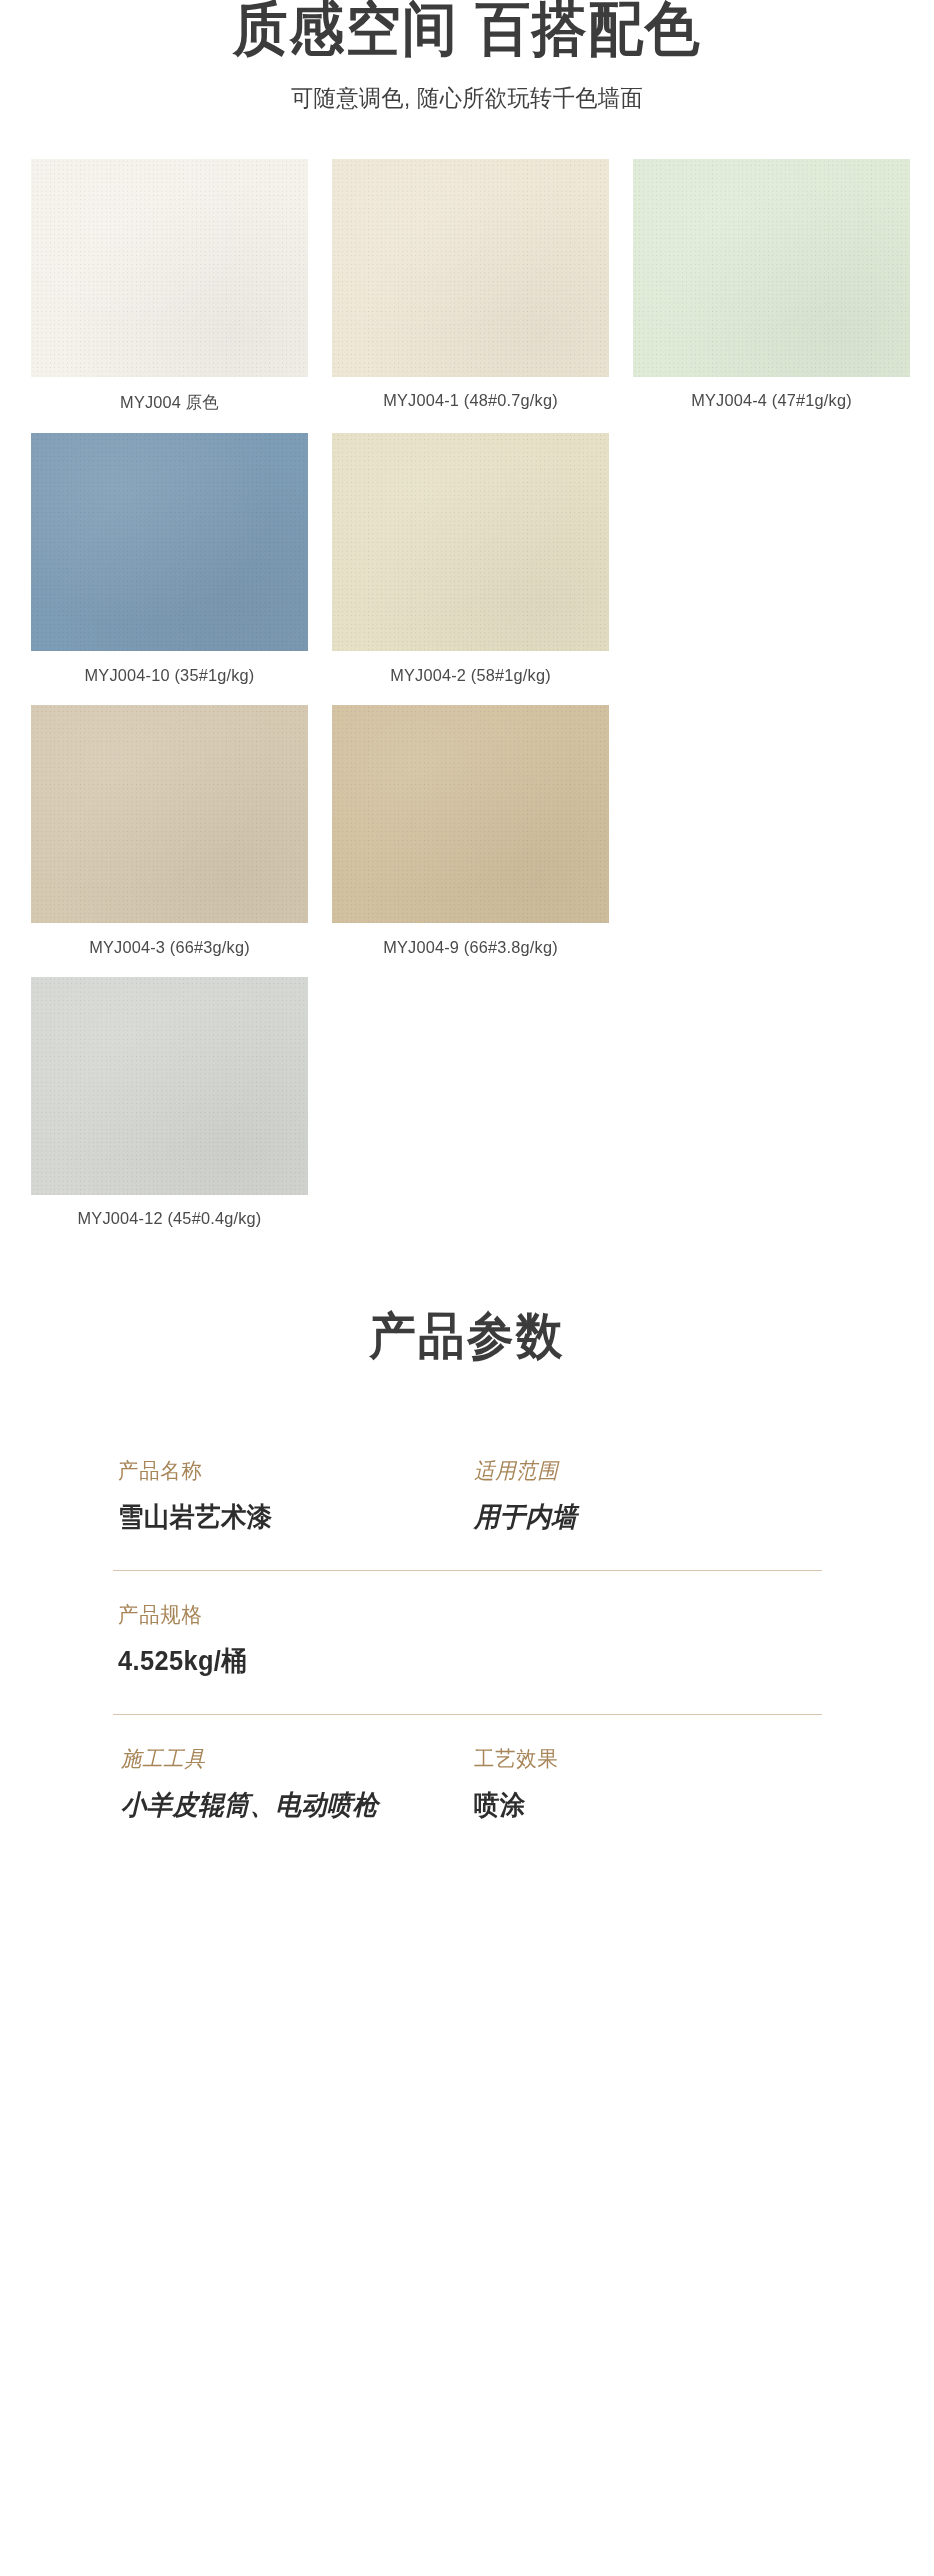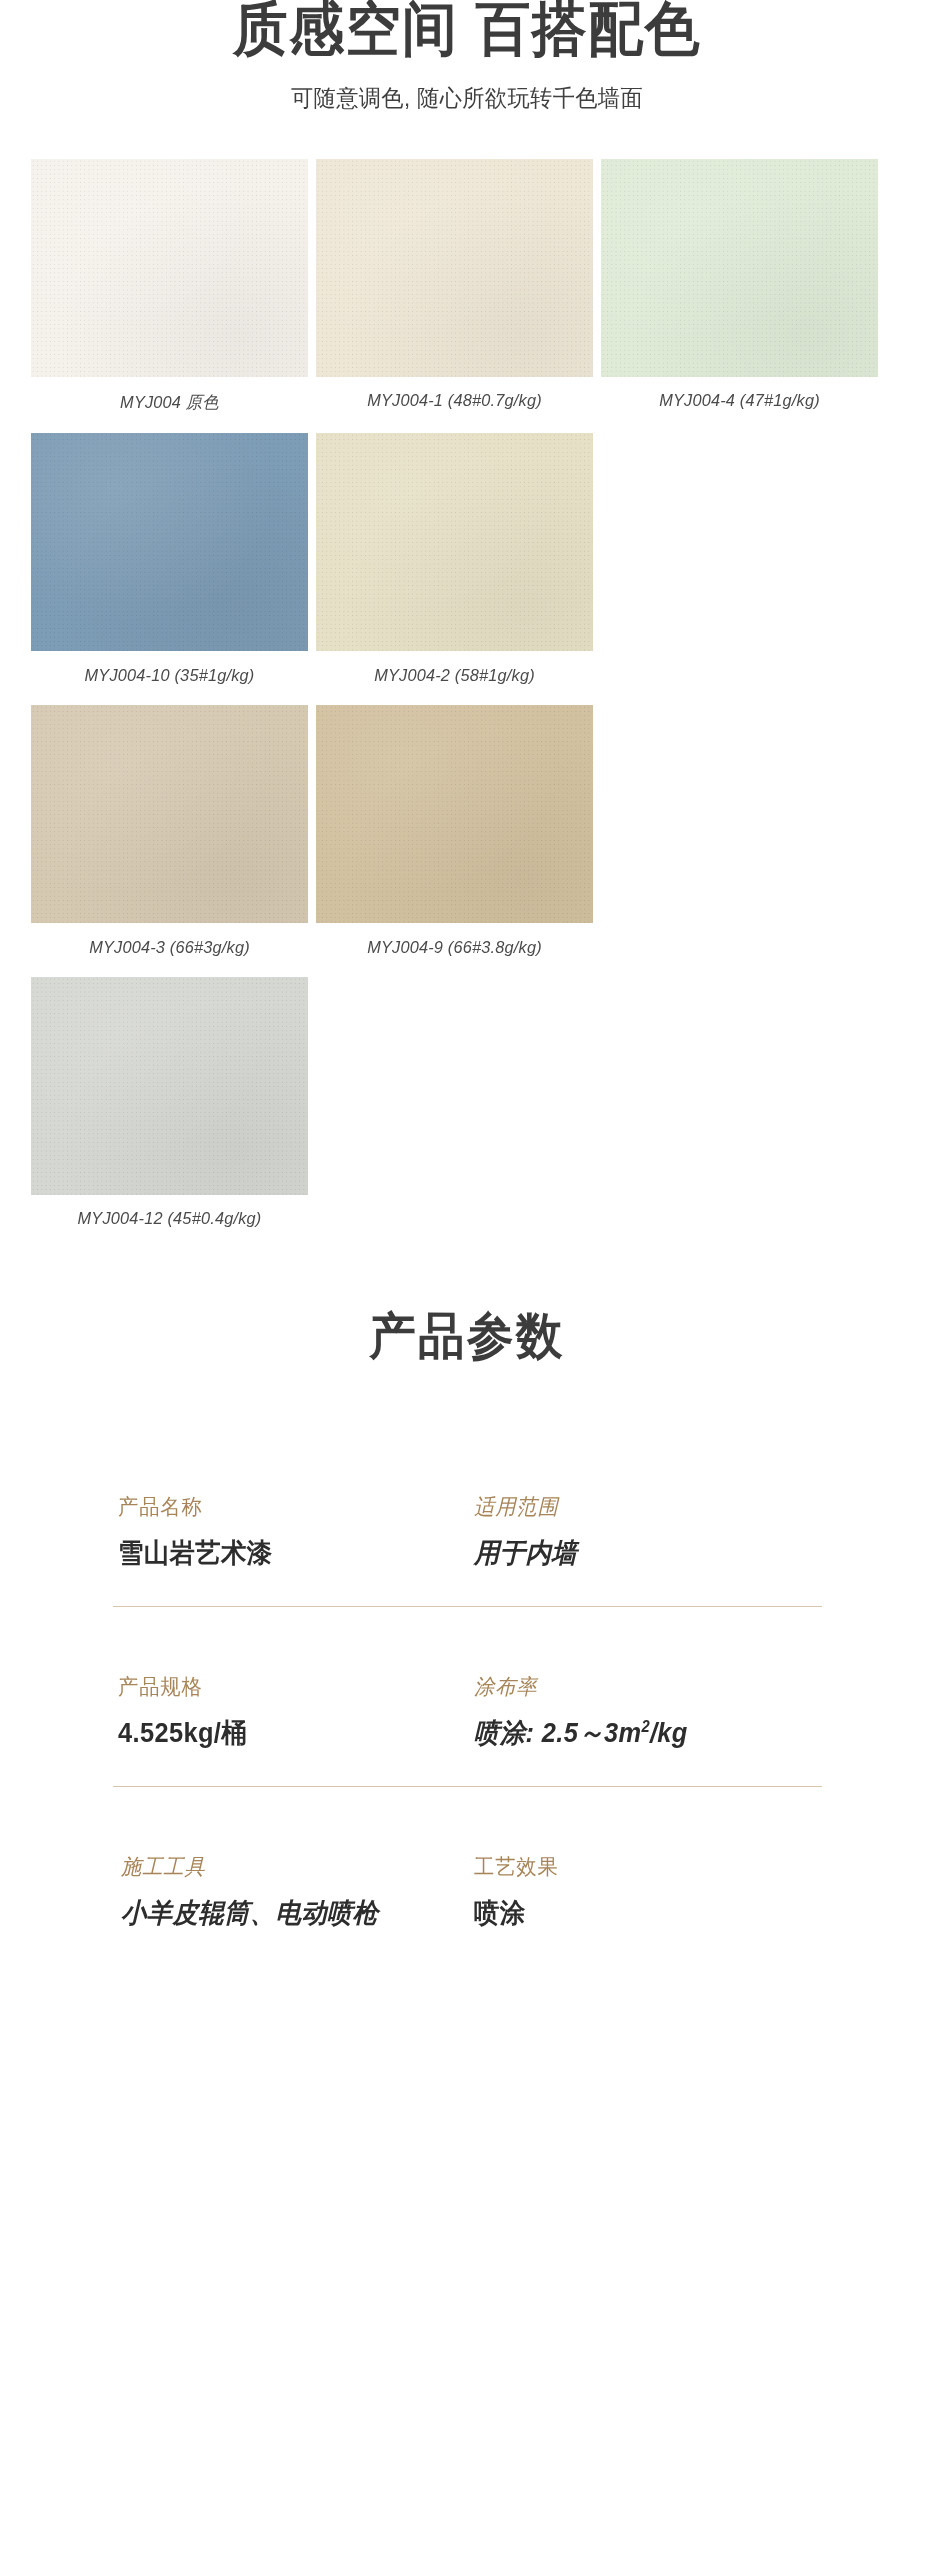--- a/index.html
+++ b/index.html
@@ -42,23 +42,22 @@
   }
 
   
   .grid{
     margin:45px auto 0 auto;
     width:872px;
   }
   .row{
     display:flex;
     justify-content:flex-start;
-    gap:8px;
+    gap:24px;
     margin-bottom:19px;
-    font-style:italic;
   }
   .row.center{justify-content:flex-start;}
   .cell{
     width:277px;
   }
   .swatch{
     width:277px;
     height:218px;
     position:relative;
     overflow:hidden;
@@ -115,21 +114,20 @@
   .prow{
     display:flex;
     padding:29px 0 35px 0;
   }
   .prow + .prow{
     border-top:1.7px solid #d8c5ad;
   }
   .pcol{
     width:50%;
     padding-left:5.2px;
-    margin-top:36px;
   }
   .pcol.second{padding-left:8.7px;font-style:italic;}
   .plabel{
     font-size:21.6px;
     color:#a88558;
     letter-spacing:0.9px;
     margin-bottom:14px;
     transform:scaleX(0.94);
     transform-origin:left center;
   }
@@ -216,24 +214,20 @@
         <div class="plabel">适用范围</div>
         <div class="pvalue">用于内墙</div>
       </div>
     </div>
 
     <div class="prow">
       <div class="pcol">
         <div class="plabel">产品规格</div>
         <div class="pvalue">4.525kg/桶</div>
       </div>
-      <div class="pcol second">
-        <div class="plabel">涂布率</div>
-        <div class="pvalue"><span>喷涂: 2.5～3m</span><sup>2</sup><span>/kg</span></div>
-      </div>
     </div>
 
     <div class="prow">
       <div class="pcol second">
         <div class="plabel">施工工具</div>
         <div class="pvalue">小羊皮辊筒、电动喷枪</div>
       </div>
       <div class="pcol">
         <div class="plabel">工艺效果</div>
         <div class="pvalue">喷涂</div>

